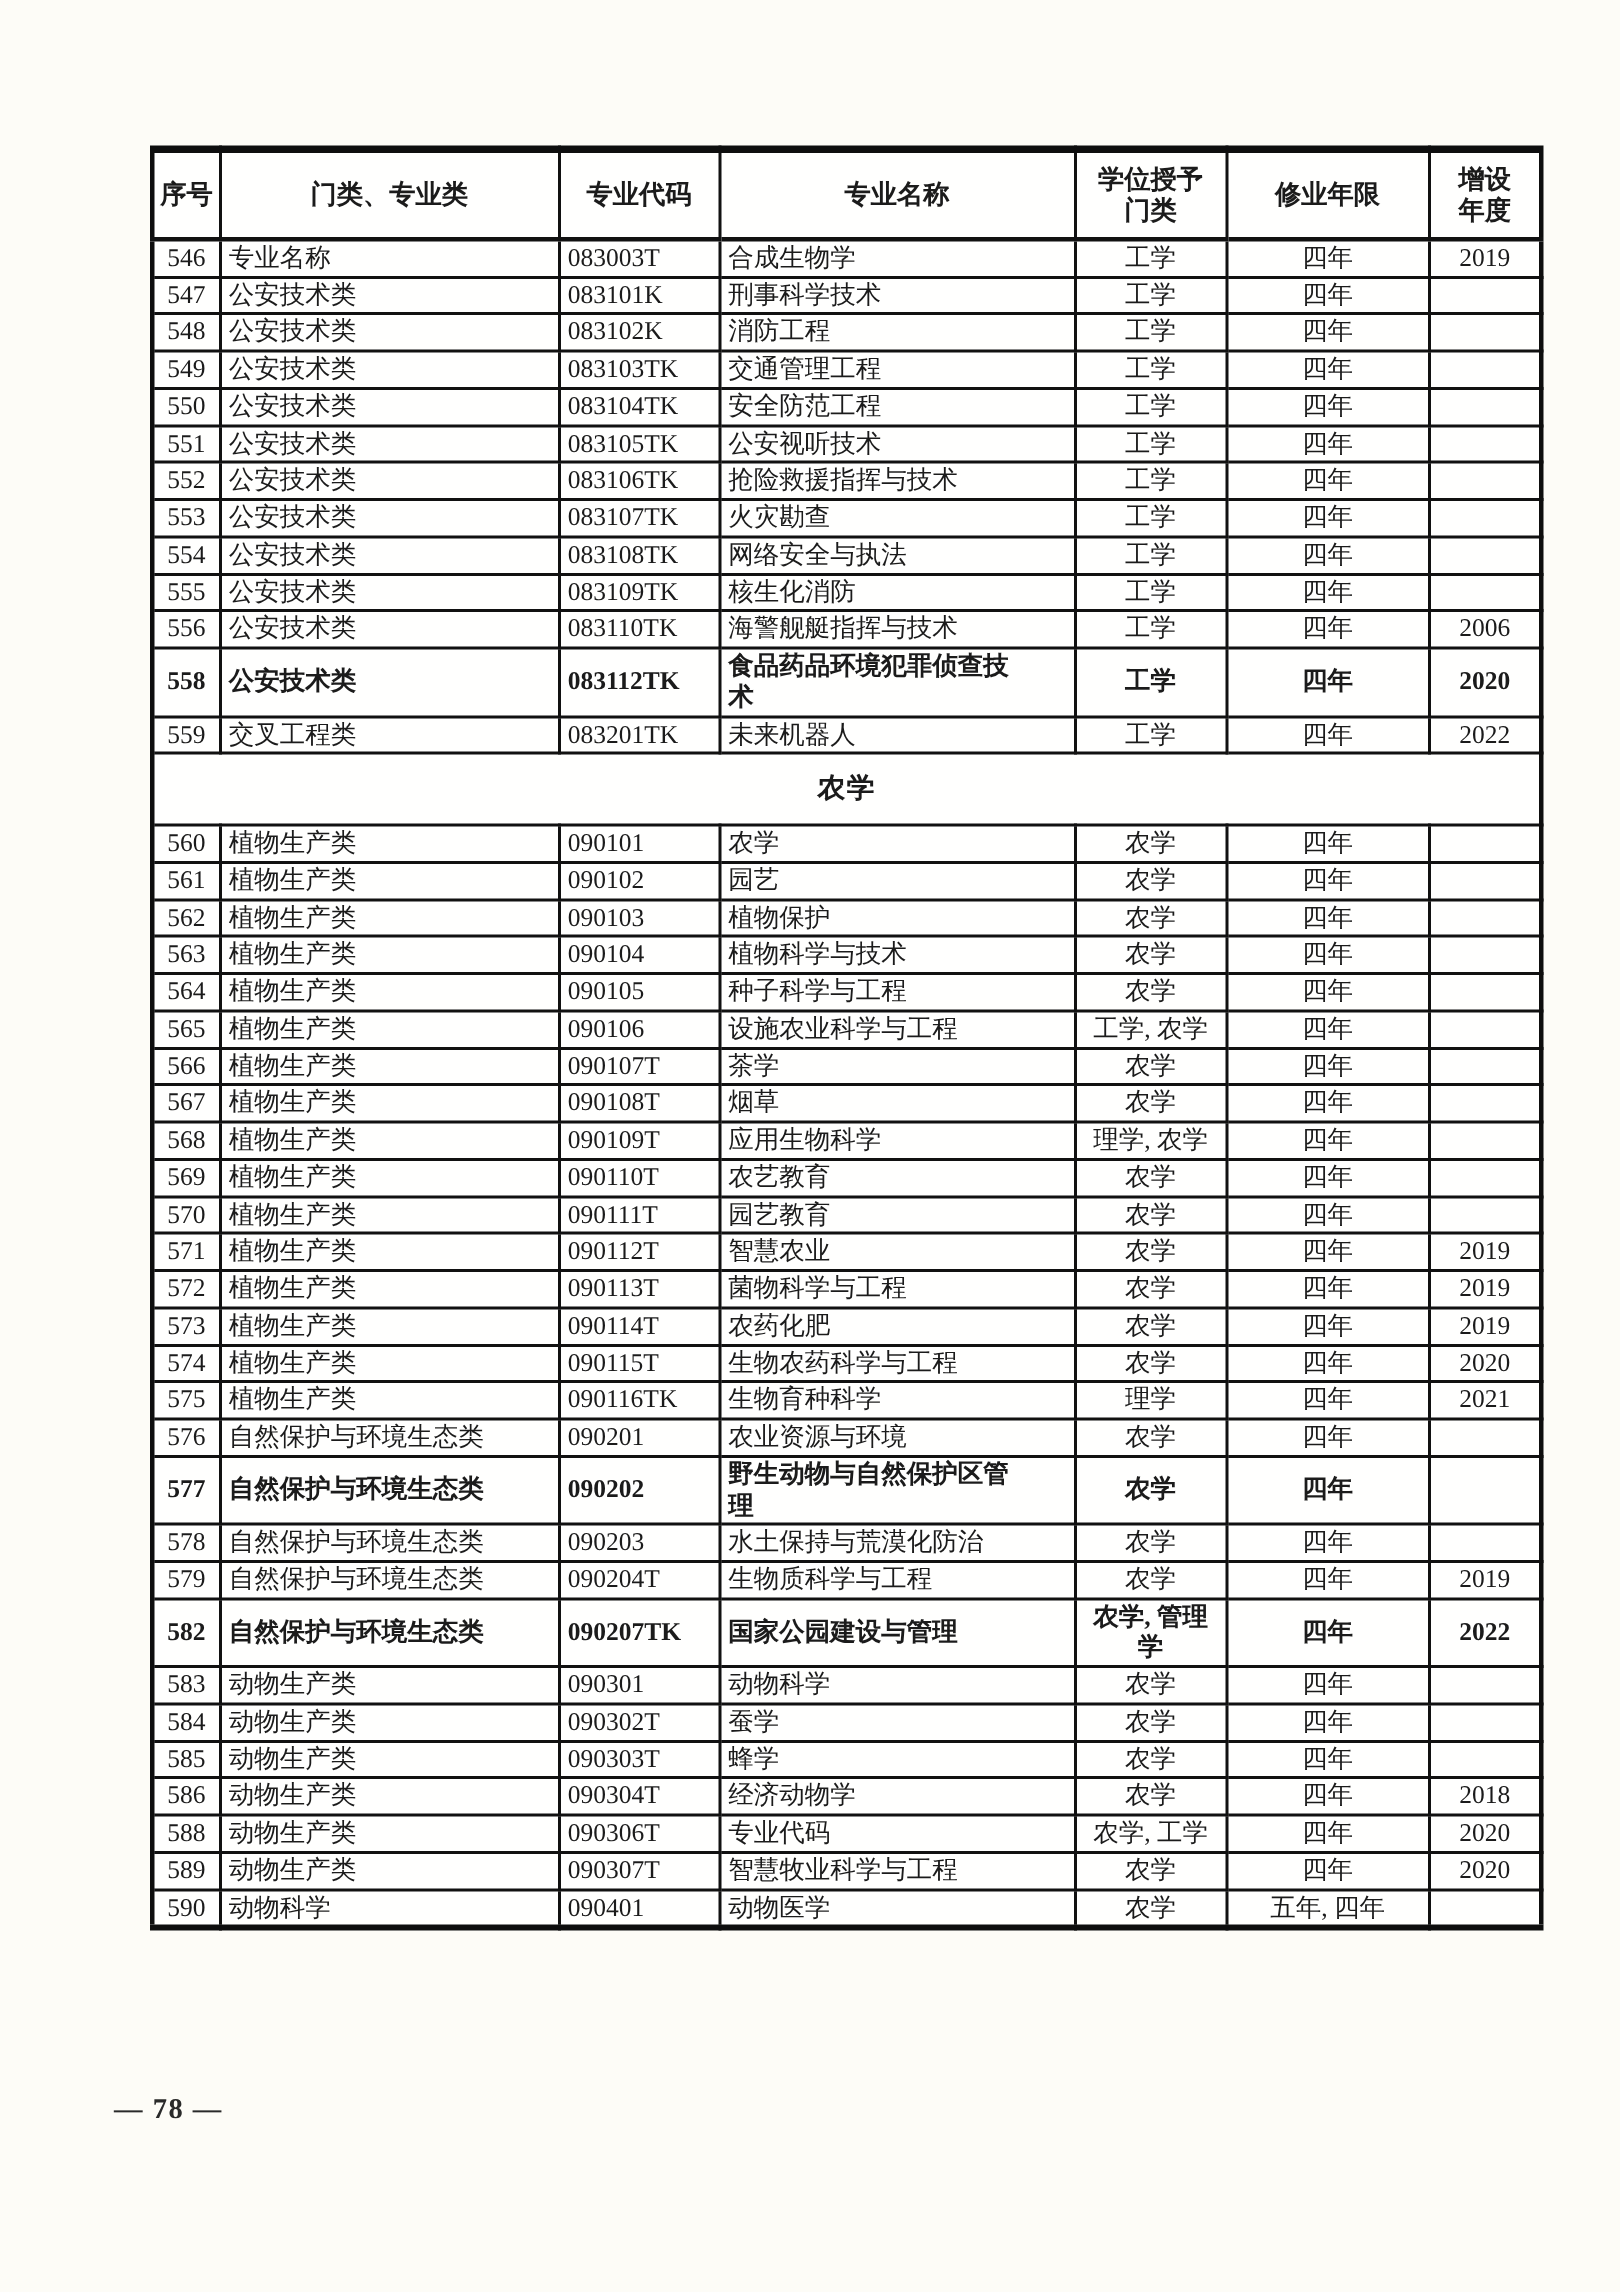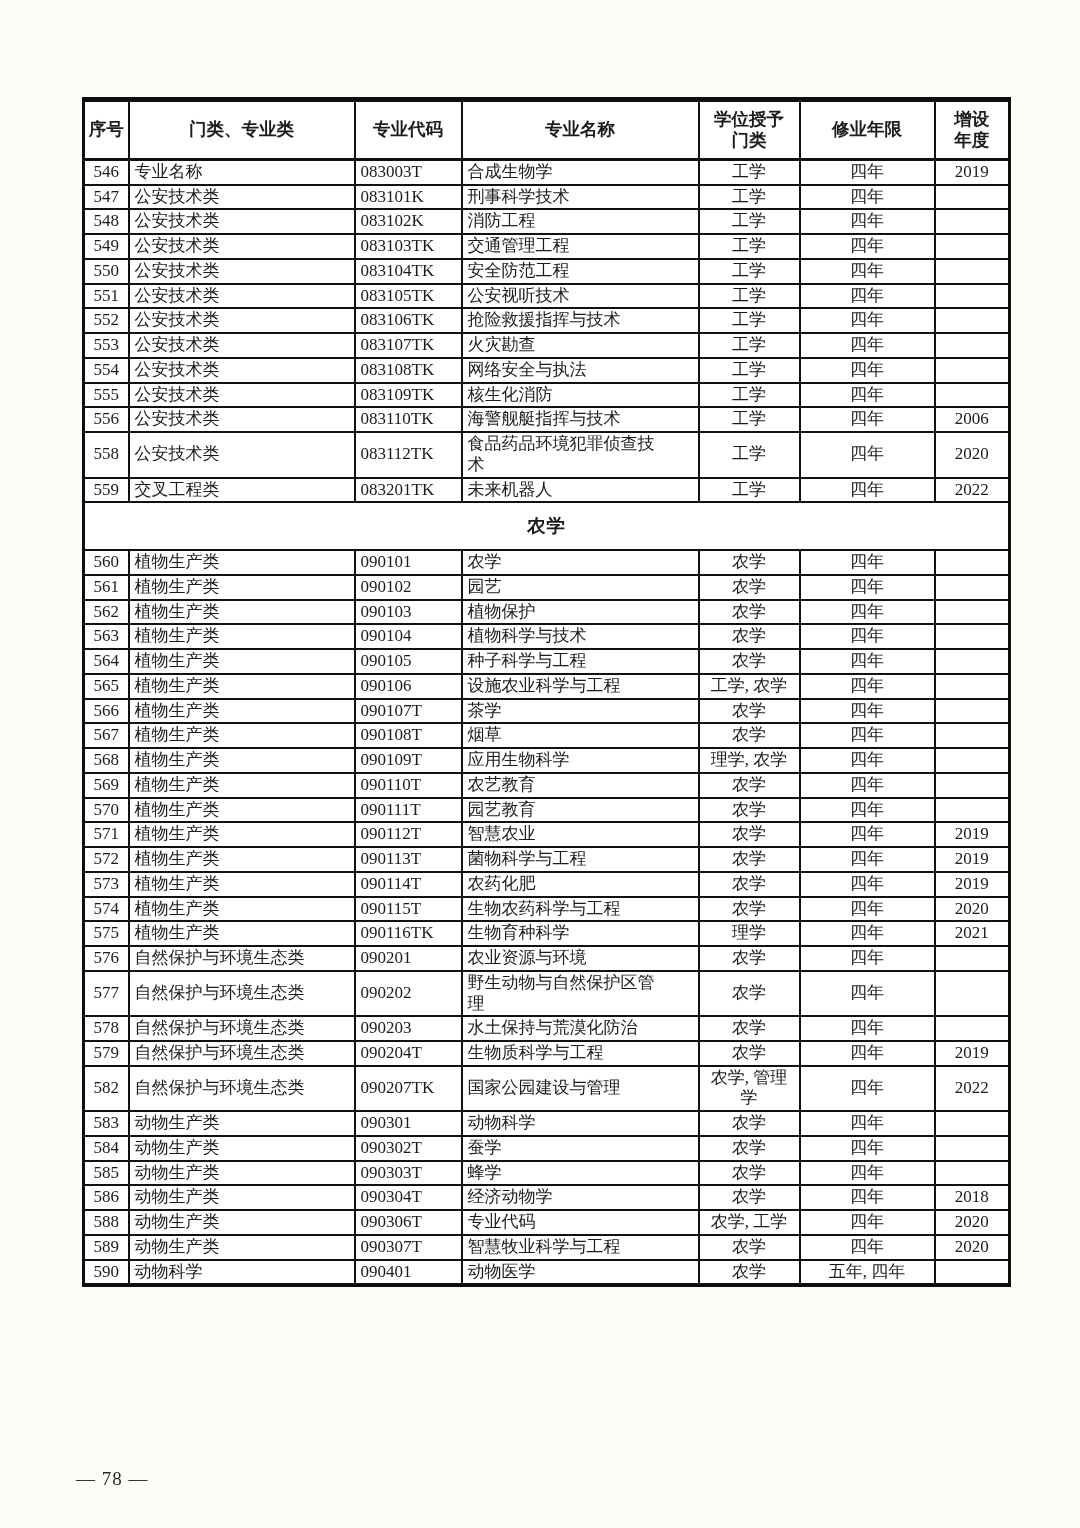--- a/index.html
+++ b/index.html
@@ -5,49 +5,49 @@
   html,body{margin:0;padding:0;}
   body{
     width:1080px;height:1528px;
     background:#fdfcf7;
     font-family:"Liberation Serif","DejaVu Serif",serif;
     color:#1b1b1b;
     overflow:hidden;
   }
   .page{position:relative;width:1080px;height:1528px;}
   table.catalog{
-    position:absolute;left:82px;top:97px;width:926px;
+    position:absolute;left:100px;top:97px;width:926px;
     border-collapse:collapse;table-layout:fixed;
     background:#fffffe;
   }
   table.catalog{border:3px solid #0e0e0e;border-top-width:5px;border-bottom-width:4px;}
   th,td{
     border:2px solid #111;
     font-size:17px;line-height:1.22;
     padding:1px 5px;
     white-space:pre-line;
     overflow:hidden;
     vertical-align:middle;
   }
   thead th{
     height:54px;text-align:center;font-weight:600;font-size:17.5px;
     border-bottom-width:3px;padding:1px 2px;
   }
   tr.r{height:23px;}
-  tr.r-tall{height:34px;}
+  tr.r-tall{height:34px;font-weight:bold;}
   td.c{text-align:center;}
   td.l{text-align:left;}
   tr.section-row{height:48px;}
   td.section-cell{
     text-align:center;font-weight:600;font-size:18.5px;
     letter-spacing:1px;
   }
   .footer{
-    position:absolute;left:76px;top:1468px;
-    font-size:19px;color:#2a2a2a;letter-spacing:1px;
+    position:absolute;left:76px;top:1396px;
+    font-size:19px;color:#2a2a2a;letter-spacing:1px;font-weight:bold;
   }
 </style>
 </head>
 <body>
 
 <div class="page">
 
   <table class="catalog">
     <colgroup>
         <col style="width: 45px;">

